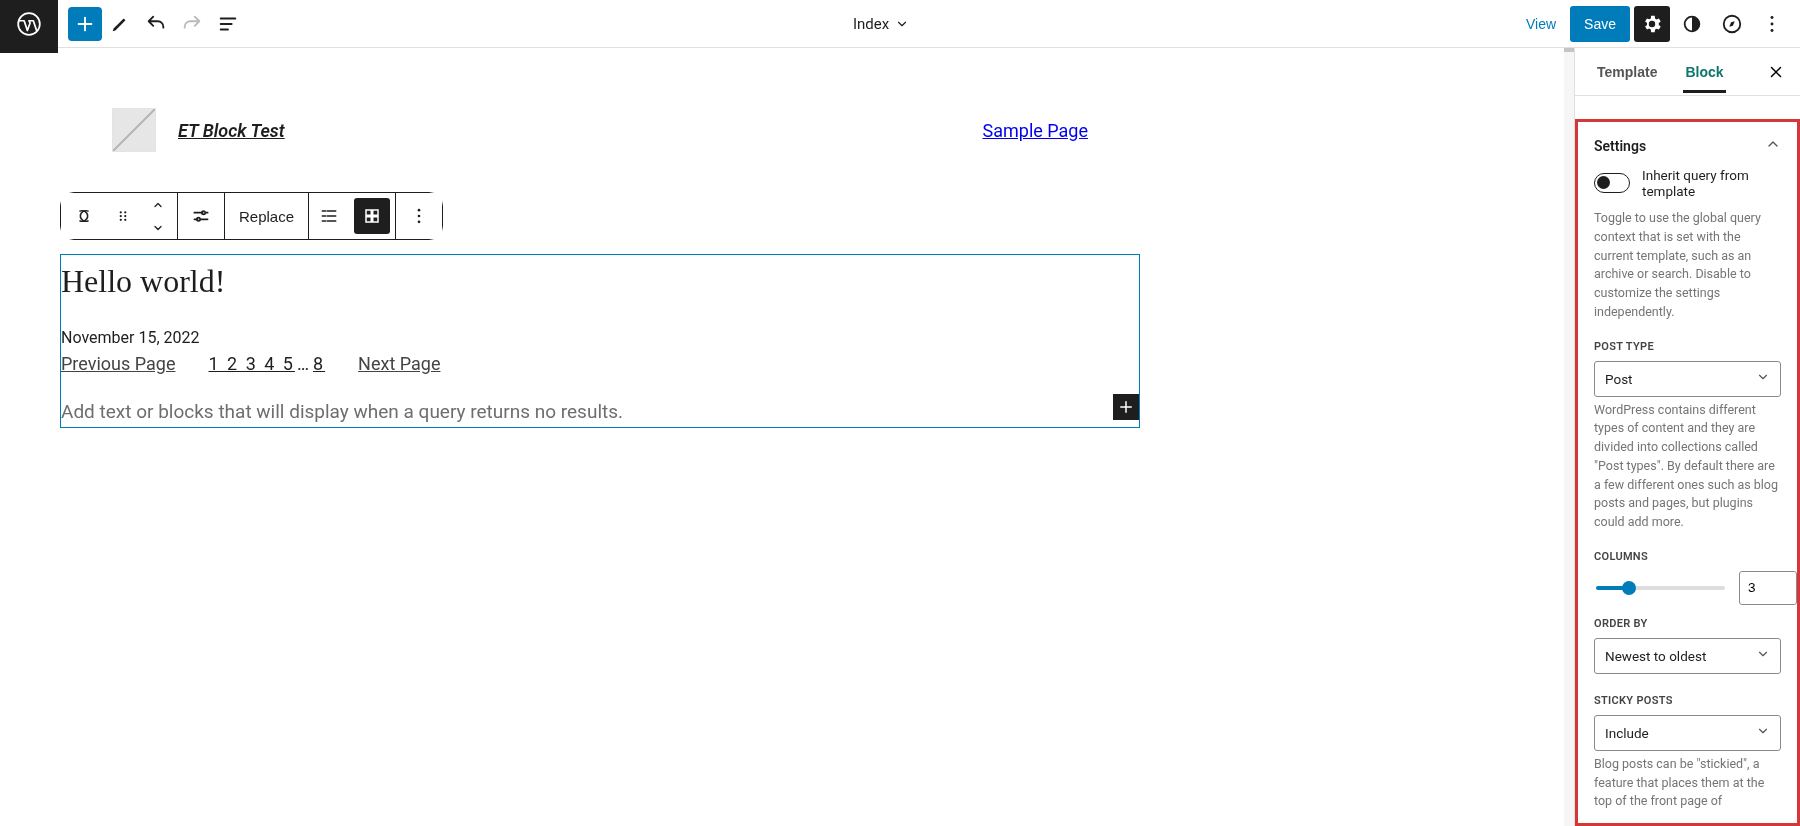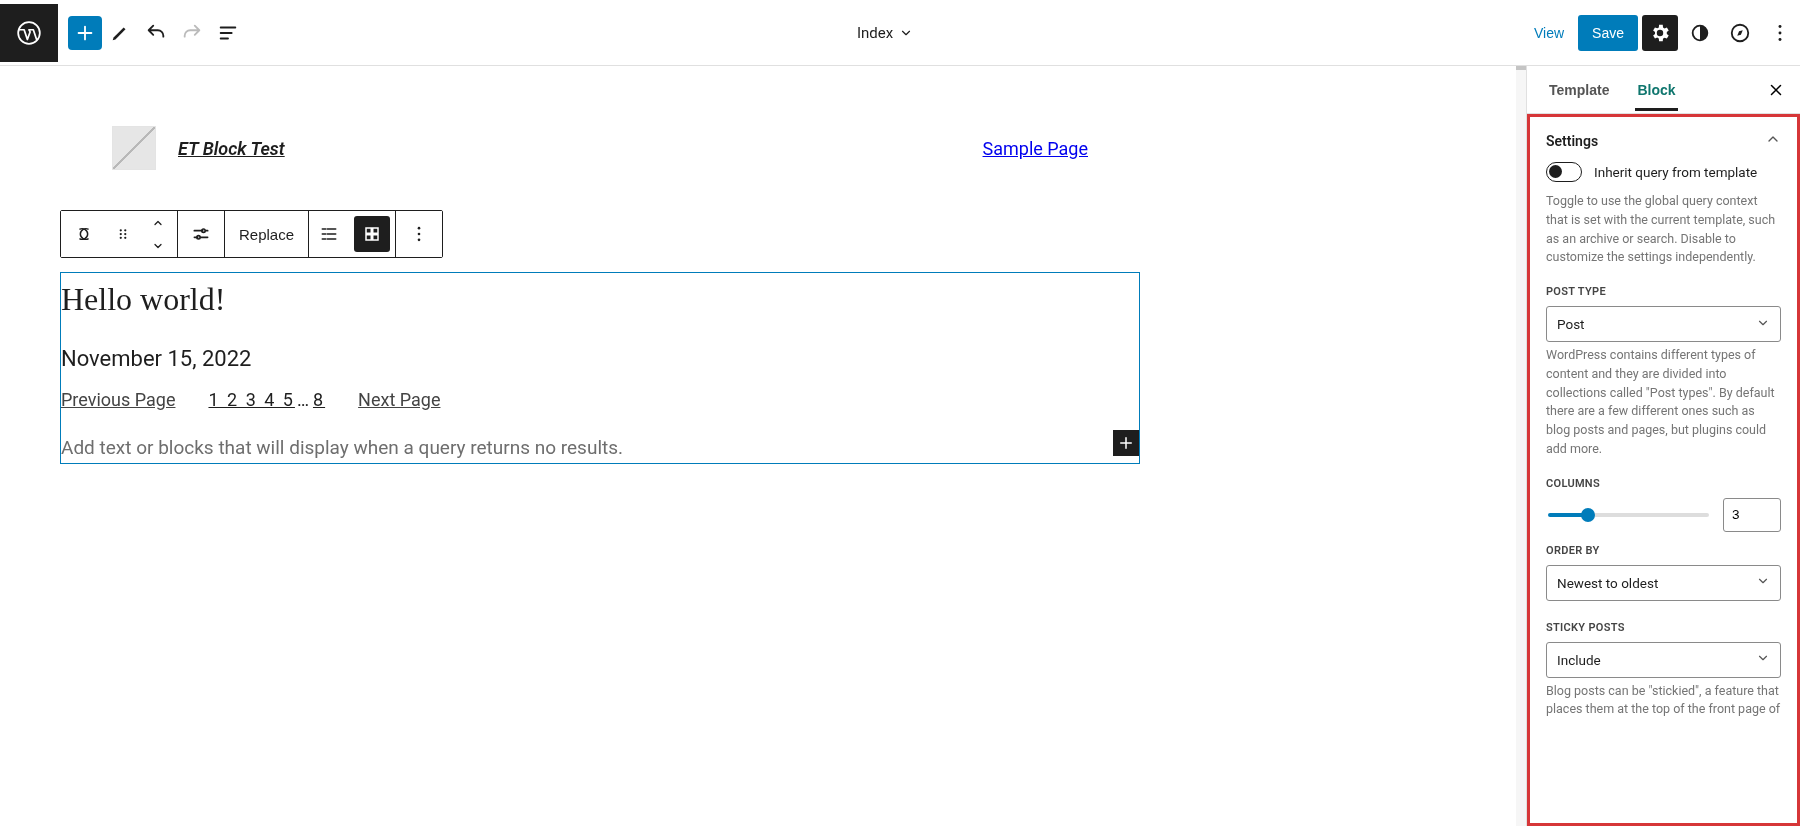--- a/index.html
+++ b/index.html
@@ -11,70 +11,70 @@
     --wp-grey-600: #757575;
     --wp-grey-700: #555;
     --wp-grey-800: #1e1e1e;
     --red-outline: #d63638;
   }
   * { box-sizing: border-box; }
   html,body { margin:0; padding:0; height:100%; width:100%; font-family: -apple-system, BlinkMacSystemFont, "Segoe UI", Roboto, Arial, sans-serif; color:#1e1e1e; background:#fff; }
   body { display:flex; flex-direction:column; overflow:hidden; }
 
   
-  .topbar { height:66px; border-bottom:1px solid #e0e0e0; display:flex; align-items:center; padding:0; }
+  .topbar { height:48px; border-bottom:1px solid #e0e0e0; display:flex; align-items:center; padding:0; }
   .wp-logo { width:58px; height:58px; background:#1e1e1e; color:#fff; display:flex; align-items:center; justify-content:center; }
   .wp-logo svg { width:26px; height:26px; }
   .tb-left { display:flex; align-items:center; gap:0; padding-left:10px; }
   .tb-btn { width:36px; height:36px; display:flex; align-items:center; justify-content:center; border:none; background:transparent; border-radius:4px; cursor:pointer; color:#1e1e1e; }
   .tb-btn.redo { color:#bbb; }
   .tb-btn.primary-add { background:var(--wp-accent); color:#fff; width:34px; height:34px; border-radius:4px; }
   .tb-center { flex:1; display:flex; justify-content:center; align-items:center; gap:6px; font-size:15px; color:#1e1e1e; cursor:pointer; }
-  .tb-right { display:flex; align-items:center; gap:4px; padding-right:2px; }
+  .tb-right { display:flex; align-items:center; gap:4px; padding-right:10px; }
   .tb-view { color:var(--wp-accent); font-size:14px; padding:0 10px; height:36px; display:flex; align-items:center; cursor:pointer; background:none; border:none; }
   .tb-save { background:var(--wp-accent); color:#fff; font-size:14px; padding:0 14px; height:36px; border:none; border-radius:3px; cursor:pointer; }
   .tb-gear { background:#1e1e1e; color:#fff; width:36px; height:36px; display:flex; align-items:center; justify-content:center; border:none; border-radius:3px; cursor:pointer; }
   .svg-icon { width:22px; height:22px; }
 
   
   .workspace { flex:1; display:flex; min-height:0; }
   .canvas-wrap { flex:1; position:relative; overflow:auto; }
   .canvas-scrollbar { position:absolute; right:0; top:0; bottom:0; width:10px; background:#f6f6f6; }
   .canvas-scrollbar .thumb { position:absolute; top:0; height:4px; width:100%; background:#c4c4c4; }
   .canvas { padding:56px 60px; max-width:1200px; }
   .site-header { display:flex; align-items:center; justify-content:space-between; padding:4px 52px 40px; }
   .site-left { display:flex; align-items:center; gap:22px; }
   .site-logo-placeholder { width:44px; height:44px; background:linear-gradient(135deg,#fff 48%,#ccc 50%,#fff 52%),#eee; background-color:#dedede; border:1px solid #e4e4e4; }
   .site-logo-placeholder { background:#e6e6e6; position:relative; overflow:hidden;}
   .site-logo-placeholder::after { content:""; position:absolute; inset:0; background:linear-gradient(to bottom right, transparent 48%, #b8b8b8 48%, #b8b8b8 52%, transparent 52%); }
   .site-title { font-style:italic; text-decoration:underline; font-weight:600; font-size:18px; }
   .nav-link { text-decoration:underline; font-size:18px; }
 
   
-  .block-toolbar { display:flex; border:1px solid #1e1e1e; border-radius:2px; margin-left:0; background:#fff; width:fit-content; }
+  .block-toolbar { display:flex; border:1px solid #1e1e1e; border-radius:14px; margin-left:0; background:#fff; width:fit-content; }
   .bt-group { display:flex; border-right:1px solid #1e1e1e; }
   .bt-group:last-child { border-right:none; }
   .bt-btn { width:46px; height:46px; display:flex; align-items:center; justify-content:center; background:#fff; border:none; cursor:pointer; color:#1e1e1e; font-size:15px; padding:0; }
   .bt-btn.wide { width:auto; padding:0 14px; }
   .bt-btn.active-sq { background:#1e1e1e; color:#fff; border-radius:3px; margin:5px; width:36px; height:36px; }
   .movers { flex-direction:column; width:38px; }
   .movers .bt-btn { height:23px; width:38px; }
 
   .selected-block { border:1.5px solid var(--wp-accent); padding:4px 0 0; margin-top:14px; position:relative; }
   .post-title { font-family: Georgia, "Times New Roman", serif; font-size:32px; font-weight:400; margin:4px 0 28px; }
-  .post-date { font-size:22px; margin-bottom:18px; }
+  .post-date { font-size:16px; margin-bottom:6px; }
   .pagination { display:flex; gap:32px; font-size:18px; margin-bottom:20px; }
   .pagination a { color:#444; text-decoration:underline; }
   .page-nums span { text-decoration:underline; margin:0 1px; letter-spacing:2px;}
   .no-results-row { display:flex; align-items:flex-start; justify-content:space-between; }
   .no-results { color:#6e6e6e; font-size:19px; padding:6px 0 4px;}
   .block-appender { width:26px; height:26px; background:#1e1e1e; color:#fff; display:flex; align-items:center; justify-content:center; cursor:pointer; }
 
   
-  .sidebar { width:274px; border-left:1px solid var(--wp-grey-200); display:flex; flex-direction:column; min-height:0; }
+  .sidebar { width:226px; border-left:1px solid var(--wp-grey-200); display:flex; flex-direction:column; min-height:0;gap:23px; }
   .sidebar-tabs { display:flex; align-items:center; padding:0 8px; height:48px; border-bottom:1px solid var(--wp-grey-200); }
   .sidebar-tab { padding:12px 14px; font-size:14px; font-weight:600; color:#555; background:none; border:none; cursor:pointer; position:relative; }
   .sidebar-tab.active { color:#0f766e; }
   .sidebar-tab.active::after { content:""; position:absolute; left:12px; right:12px; bottom:-1px; height:3px; background:#1e1e1e; }
   .sidebar-close { margin-left:auto; width:32px; height:32px; border:none; background:none; cursor:pointer; display:flex; align-items:center; justify-content:center; font-size:18px; }
 
   .red-frame { border:3px solid var(--red-outline); flex:1; overflow:auto; }
   .panel { padding:14px 16px 18px; }
   .panel-header { display:flex; justify-content:space-between; align-items:center; cursor:pointer; padding-bottom:6px;}
   .panel-title { font-size:14px; font-weight:600; }

